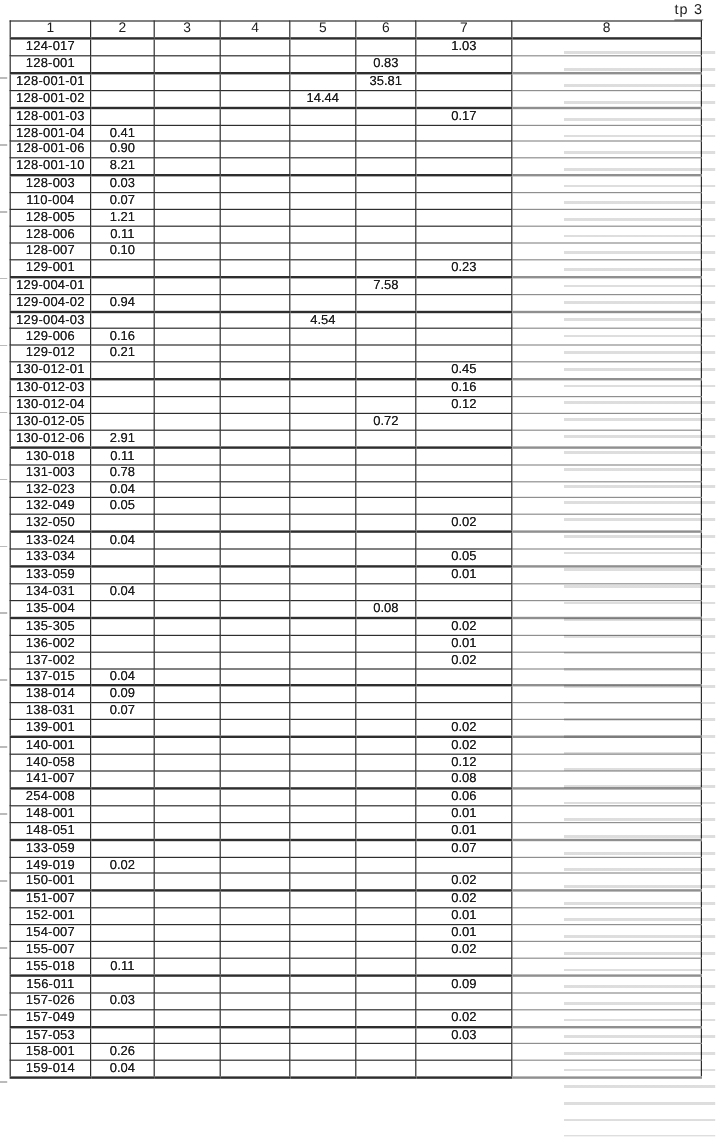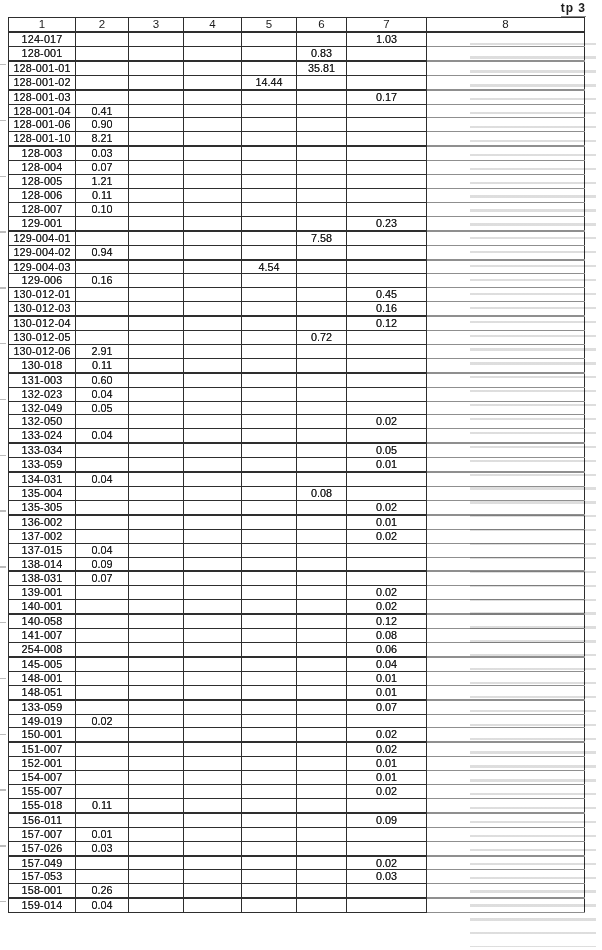--- a/index.html
+++ b/index.html
@@ -16,21 +16,21 @@
     position: relative;
     width: 602px;
     height: 950px;
     background: var(--paper, #ffffff);
   }
   .corner-label {
     position: absolute;
     top: 1px;
     right: 16px;
     font-size: 12px;
-    font-weight: bold;
+    font-weight: normal;
     letter-spacing: 1px;
     border-bottom: 1px solid rgba(40,40,40,.55);
     padding-bottom: 1px;
   }
   table.scan-table {
     position: absolute;
     top: 17px;
     left: 8px;
     border-collapse: collapse;
     table-layout: fixed;
@@ -218,21 +218,21 @@
           <td>128-003</td>
           <td>0.03</td>
           <td></td>
           <td></td>
           <td></td>
           <td></td>
           <td></td>
           <td></td>
         </tr>
         <tr>
-          <td>128-004</td>
+          <td>110-004</td>
           <td>0.07</td>
           <td></td>
           <td></td>
           <td></td>
           <td></td>
           <td></td>
           <td></td>
         </tr>
         <tr>
           <td>128-005</td>
@@ -308,20 +308,30 @@
           <td>129-006</td>
           <td>0.16</td>
           <td></td>
           <td></td>
           <td></td>
           <td></td>
           <td></td>
           <td></td>
         </tr>
         <tr>
+          <td>129-012</td>
+          <td>0.21</td>
+          <td></td>
+          <td></td>
+          <td></td>
+          <td></td>
+          <td></td>
+          <td></td>
+        </tr>
+        <tr>
           <td>130-012-01</td>
           <td></td>
           <td></td>
           <td></td>
           <td></td>
           <td></td>
           <td>0.45</td>
           <td></td>
         </tr>
         <tr>
@@ -369,21 +379,21 @@
           <td>0.11</td>
           <td></td>
           <td></td>
           <td></td>
           <td></td>
           <td></td>
           <td></td>
         </tr>
         <tr>
           <td>131-003</td>
-          <td>0.60</td>
+          <td>0.78</td>
           <td></td>
           <td></td>
           <td></td>
           <td></td>
           <td></td>
           <td></td>
         </tr>
         <tr>
           <td>132-023</td>
           <td>0.04</td>
@@ -568,30 +578,20 @@
           <td>254-008</td>
           <td></td>
           <td></td>
           <td></td>
           <td></td>
           <td></td>
           <td>0.06</td>
           <td></td>
         </tr>
         <tr>
-          <td>145-005</td>
-          <td></td>
-          <td></td>
-          <td></td>
-          <td></td>
-          <td></td>
-          <td>0.04</td>
-          <td></td>
-        </tr>
-        <tr>
           <td>148-001</td>
           <td></td>
           <td></td>
           <td></td>
           <td></td>
           <td></td>
           <td>0.01</td>
           <td></td>
         </tr>
         <tr>
@@ -685,30 +685,20 @@
           <td></td>
         </tr>
         <tr>
           <td>156-011</td>
           <td></td>
           <td></td>
           <td></td>
           <td></td>
           <td></td>
           <td>0.09</td>
-          <td></td>
-        </tr>
-        <tr>
-          <td>157-007</td>
-          <td>0.01</td>
-          <td></td>
-          <td></td>
-          <td></td>
-          <td></td>
-          <td></td>
           <td></td>
         </tr>
         <tr>
           <td>157-026</td>
           <td>0.03</td>
           <td></td>
           <td></td>
           <td></td>
           <td></td>
           <td></td>

